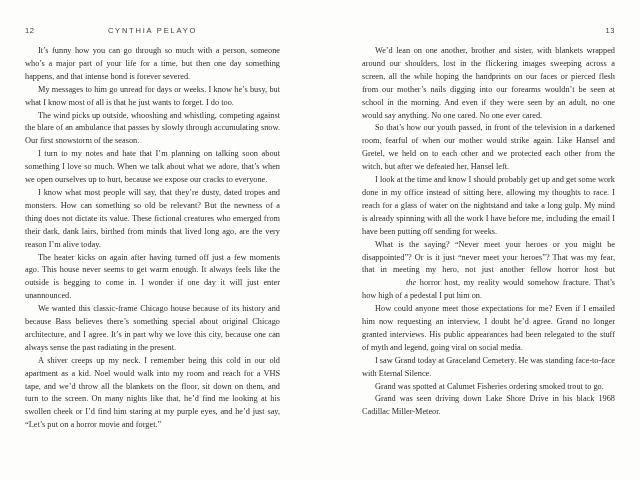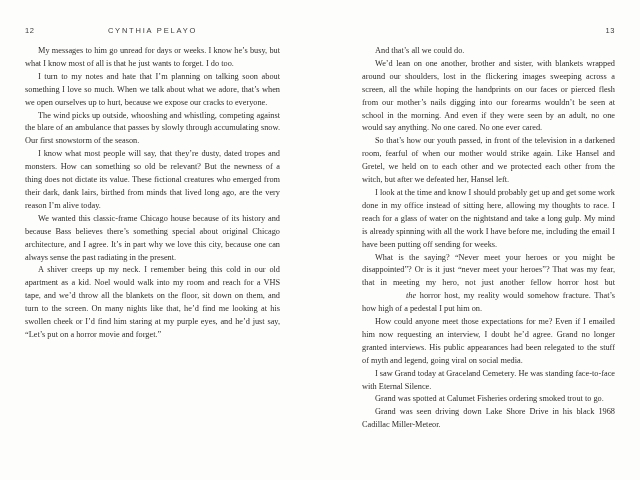--- a/index.html
+++ b/index.html
@@ -56,35 +56,36 @@
 <body>
 
 <div class="spread">
 
   <div class="page page-left">
     <div class="page-header">
       <span class="folio">12</span>
       <span class="running-head">CYNTHIA PELAYO</span>
     </div>
     <div class="page-body">
+        <p><span>It’s funny how you can go through so much with a person, someone who’s a major part of your life for a time, but then one day something happens, and that intense bond is forever severed.</span></p>
         <p><span>My messages to him go unread for days or weeks. I know he’s busy, but what I know most of all is that he just wants to forget. I do too.</span></p>
+        <p><span>The wind picks up outside, whooshing and whistling, competing against the blare of an ambulance that passes by slowly through accumulating snow. Our first snowstorm of the season.</span></p>
         <p><span>I turn to my notes and hate that I’m planning on talking soon about something I love so much. When we talk about what we adore, that’s when we open ourselves up to hurt, because we expose our cracks to everyone.</span></p>
-        <p><span>The wind picks up outside, whooshing and whistling, competing against the blare of an ambulance that passes by slowly through accumulating snow. Our first snowstorm of the season.</span></p>
         <p><span>I know what most people will say, that they’re dusty, dated tropes and monsters. How can something so old be relevant? But the newness of a thing does not dictate its value. These fictional creatures who emerged from their dark, dank lairs, birthed from minds that lived long ago, are the very reason I’m alive today.</span></p>
+        <p><span>The heater kicks on again after having turned off just a few moments ago. This house never seems to get warm enough. It always feels like the outside is begging to come in. I wonder if one day it will just enter unannounced.</span></p>
         <p><span>We wanted this classic-frame Chicago house because of its history and because Bass believes there’s something special about original Chicago architecture, and I agree. It’s in part why we love this city, because one can always sense the past radiating in the present.</span></p>
         <p><span>A shiver creeps up my neck. I remember being this cold in our old apartment as a kid. Noel would walk into my room and reach for a VHS tape, and we’d throw all the blankets on the floor, sit down on them, and turn to the screen. On many nights like that, he’d find me looking at his swollen cheek or I’d find him staring at my purple eyes, and he’d just say, “Let’s put on a horror movie and forget.”</span></p>
       </div>
   </div>
 
   <div class="page page-right">
     <div class="page-header">
       <span class="folio">13</span>
     </div>
     <div class="page-body">
-        <p><span>And that’s all we could do.</span></p>
         <p><span>We’d lean on one another, brother and sister, with blankets wrapped around our shoulders, lost in the flickering images sweeping across a screen, all the while hoping the handprints on our faces or pierced flesh from our mother’s nails digging into our forearms wouldn’t be seen at school in the morning. And even if they were seen by an adult, no one would say anything. No one cared. No one ever cared.</span></p>
         <p><span>So that’s how our youth passed, in front of the television in a darkened room, fearful of when our mother would strike again. Like Hansel and Gretel, we held on to each other and we protected each other from the witch, but after we defeated her, Hansel left.</span></p>
         <p><span>I look at the time and know I should probably get up and get some work done in my office instead of sitting here, allowing my thoughts to race. I reach for a glass of water on the nightstand and take a long gulp. My mind is already spinning with all the work I have before me, including the email I have been putting off sending for weeks.</span></p>
         <p><span>What is the saying? “Never meet your heroes or you might be disappointed”? Or is it just “never meet your heroes”? That was my fear, that in meeting my hero, not just another fellow horror host but </span><em>the</em><span> horror host, my reality would somehow fracture. That’s how high of a pedestal I put him on.</span></p>
         <p><span>How could anyone meet those expectations for me? Even if I emailed him now requesting an interview, I doubt he’d agree. Grand no longer granted interviews. His public appearances had been relegated to the stuff of myth and legend, going viral on social media.</span></p>
         <p><span>I saw Grand today at Graceland Cemetery. He was standing face-to-face with Eternal Silence.</span></p>
         <p><span>Grand was spotted at Calumet Fisheries ordering smoked trout to go.</span></p>
         <p><span>Grand was seen driving down Lake Shore Drive in his black 1968 Cadillac Miller-Meteor.</span></p>
       </div>
   </div>

